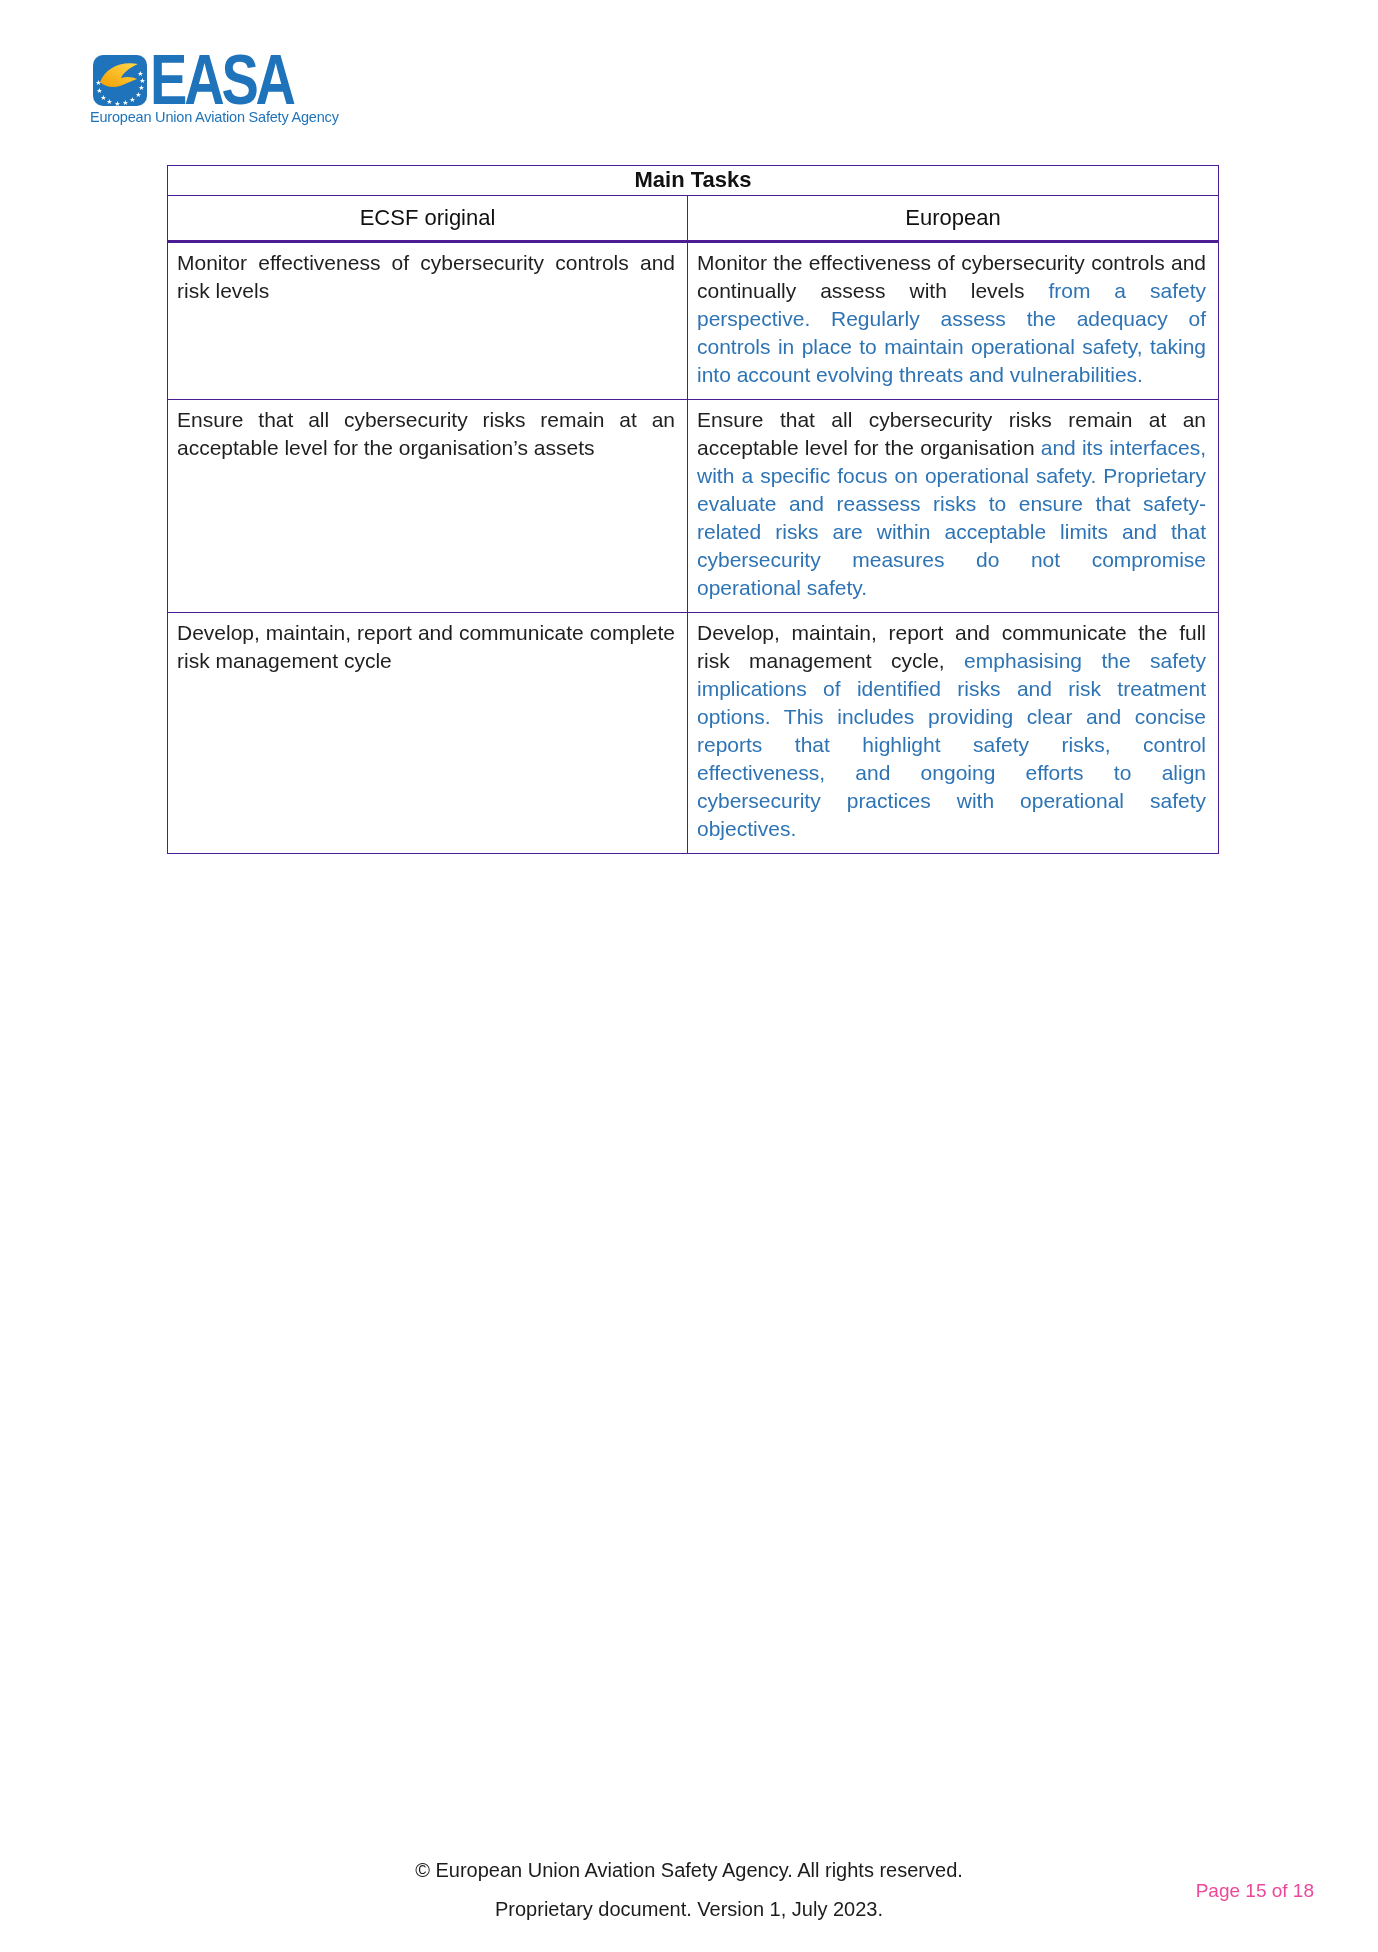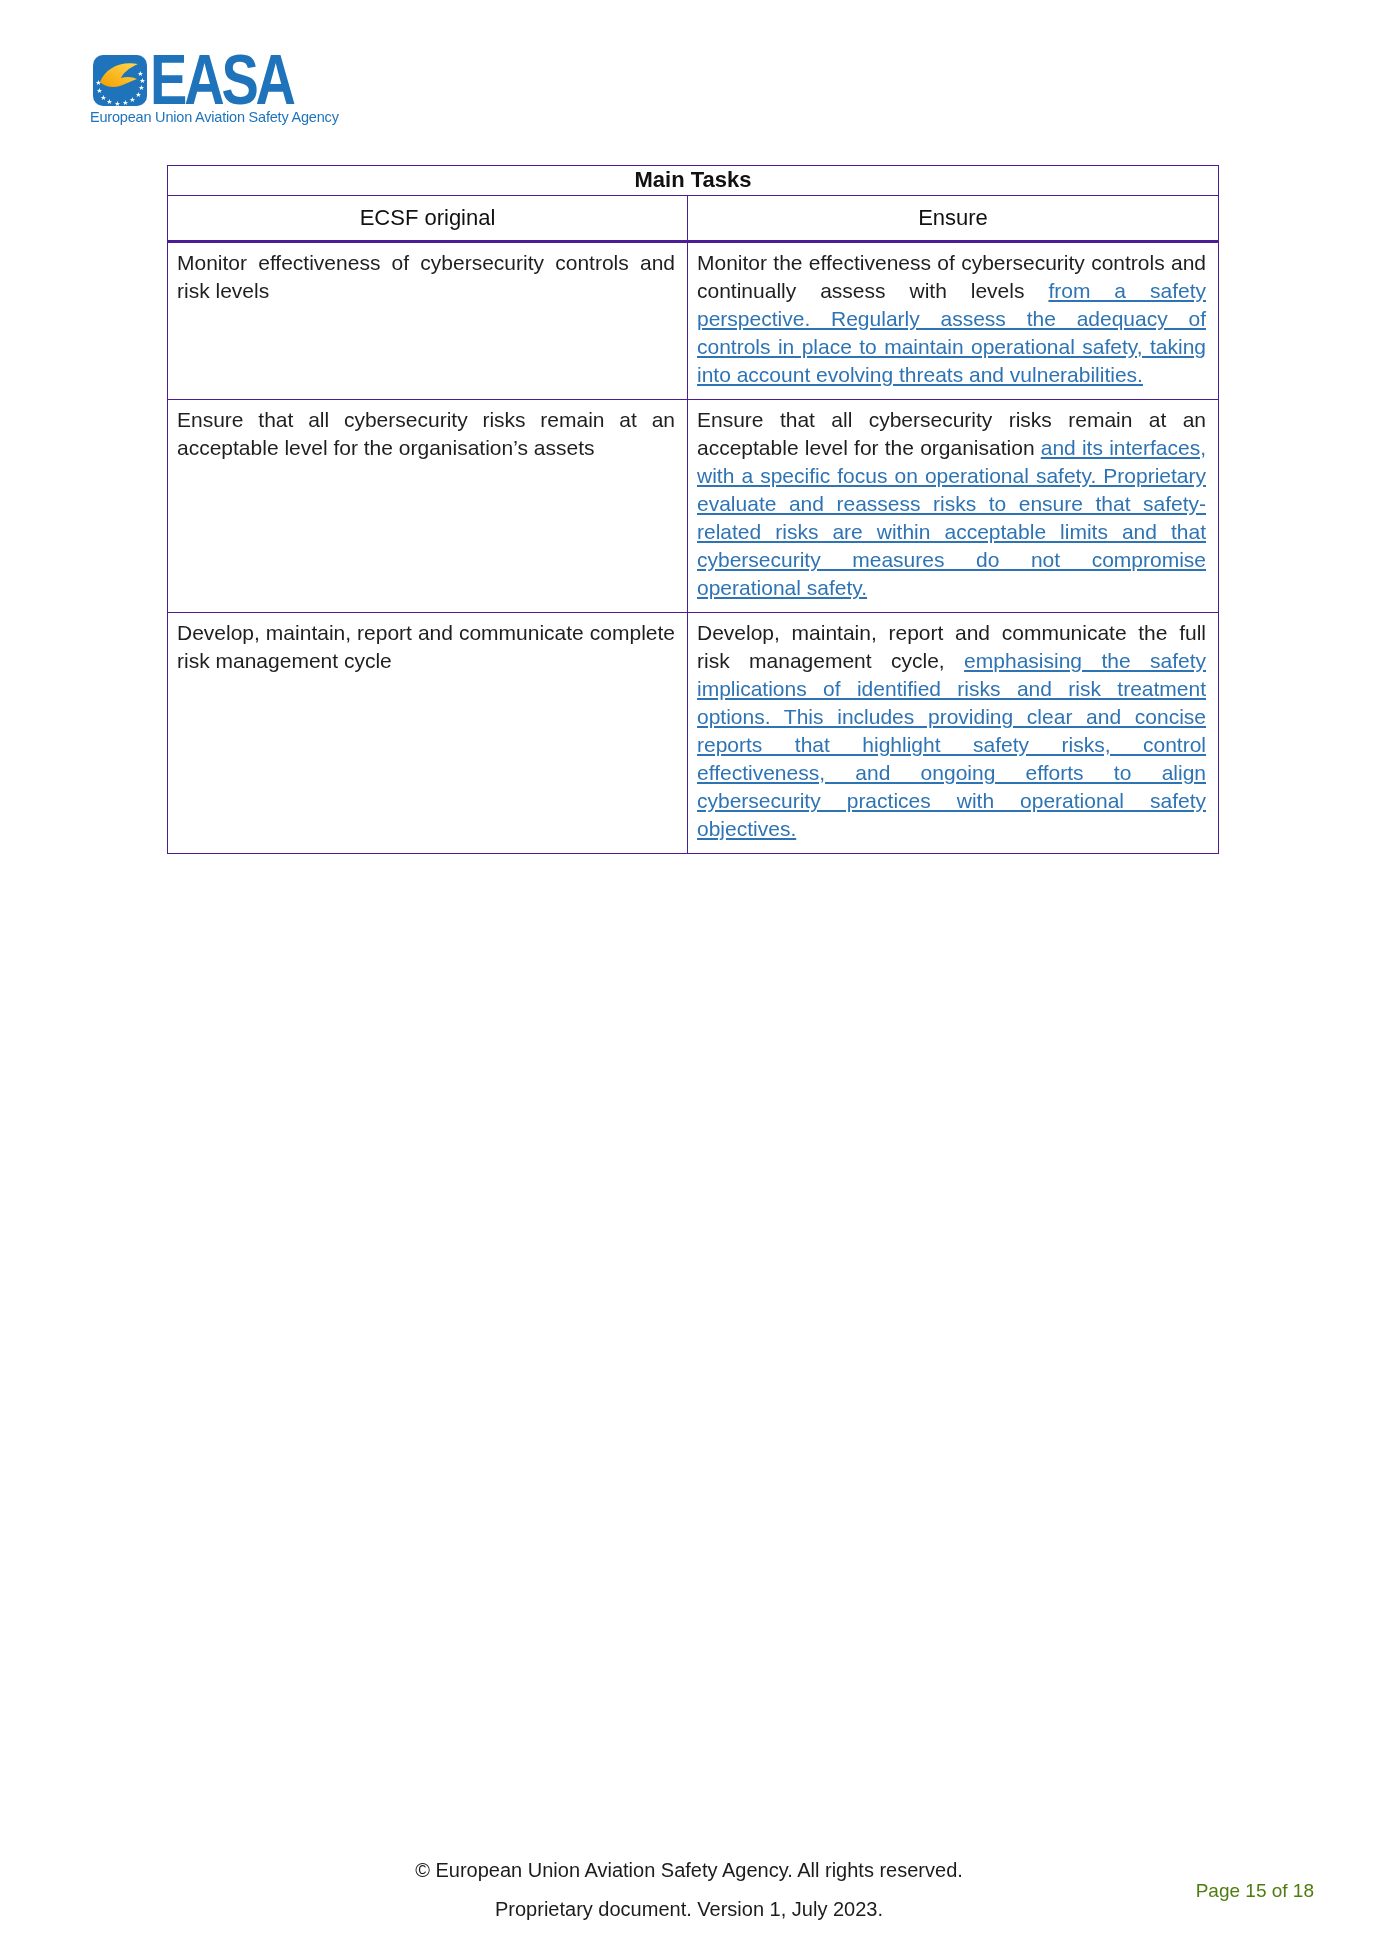--- a/index.html
+++ b/index.html
@@ -53,31 +53,31 @@
     text-align: center; vertical-align: middle;
     border-bottom-width: 3px;
   }
   .tasks-table tbody td {
     vertical-align: top; text-align: justify;
     font-size: 21px; line-height: 28px;
     padding: 6px 12px 10px 9px;
   }
   .col-original { width: 520px; }
   .col-adapted  { width: 531px; }
-  .hl { color: #2e74b5; text-decoration: underline; }
+  .hl { color: #2e74b5; }
 
   
   .footer {
     position: absolute; left: 0; top: 1858px; width: 1378px;
     text-align: center; font-size: 20px; line-height: 24px; color: #1c1c1c;
   }
   .footer .line2 { margin-top: 15px; }
   .page-number {
     position: absolute; top: 1880px; right: 64px;
-    font-size: 19px; color: #4d7c0f;
+    font-size: 19px; color: #ec4899;
   }
 </style>
 </head>
 <body>
 
 <div class="page">
 
   <div class="logo">
     <div class="logo-box">
       <svg width="54" height="51" viewBox="0 0 54 51">
@@ -111,21 +111,21 @@
     <colgroup>
       <col class="col-original">
         <col class="col-adapted">
     </colgroup>
     <thead>
       <tr class="title-row">
         <th colspan="2">Main Tasks</th>
       </tr>
       <tr class="colhead-row">
         <th>ECSF original</th>
-        <th>Ensure</th>
+        <th>European</th>
       </tr>
     </thead>
     <tbody>
       <tr>
         <td>Monitor effectiveness of cybersecurity controls and risk levels</td>
         <td><span>Monitor the effectiveness of cybersecurity controls and continually assess with levels </span><span class="hl">from a safety perspective. Regularly assess the adequacy of controls in place to maintain operational safety, taking into account evolving threats and vulnerabilities.</span></td>
       </tr>
       <tr>
         <td>Ensure that all cybersecurity risks remain at an acceptable level for the organisation’s assets</td>
         <td><span>Ensure that all cybersecurity risks remain at an acceptable level for the organisation </span><span class="hl">and its interfaces, with a specific focus on operational safety. Proprietary evaluate and reassess risks to ensure that safety-related risks are within acceptable limits and that cybersecurity measures do not compromise operational safety.</span></td>

